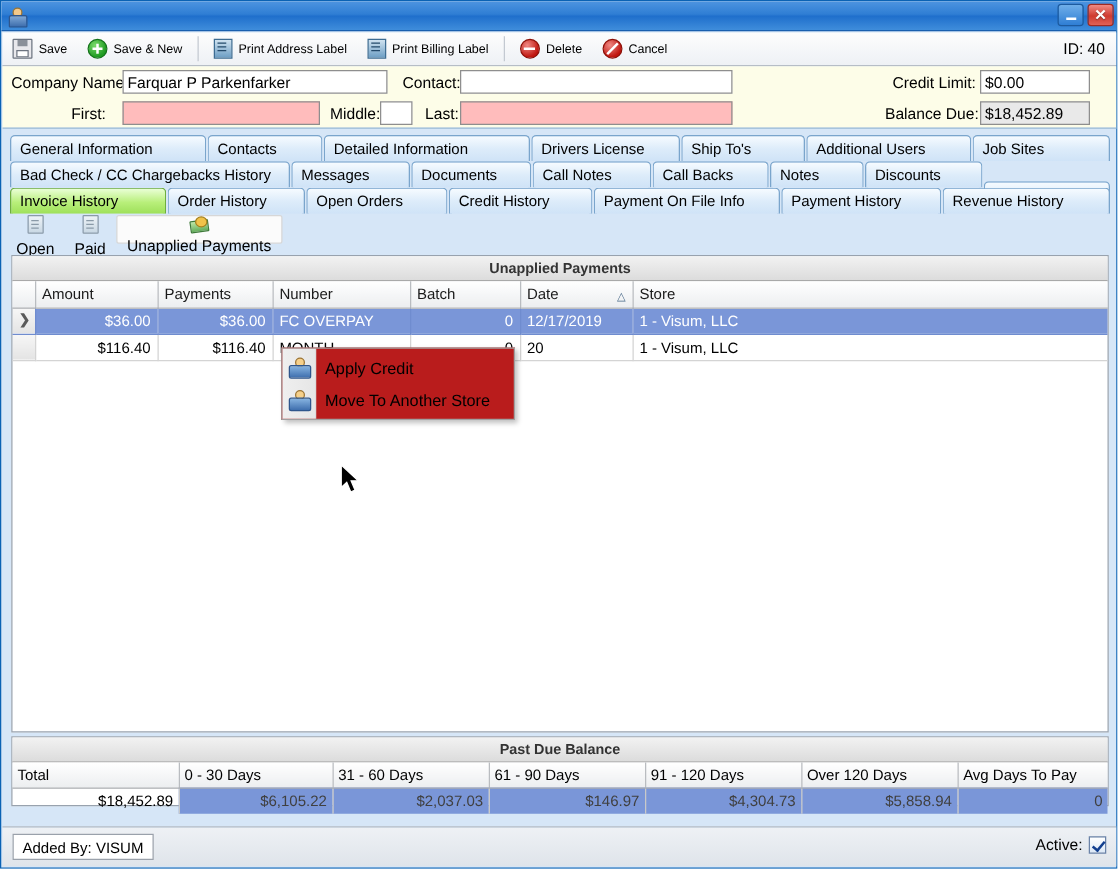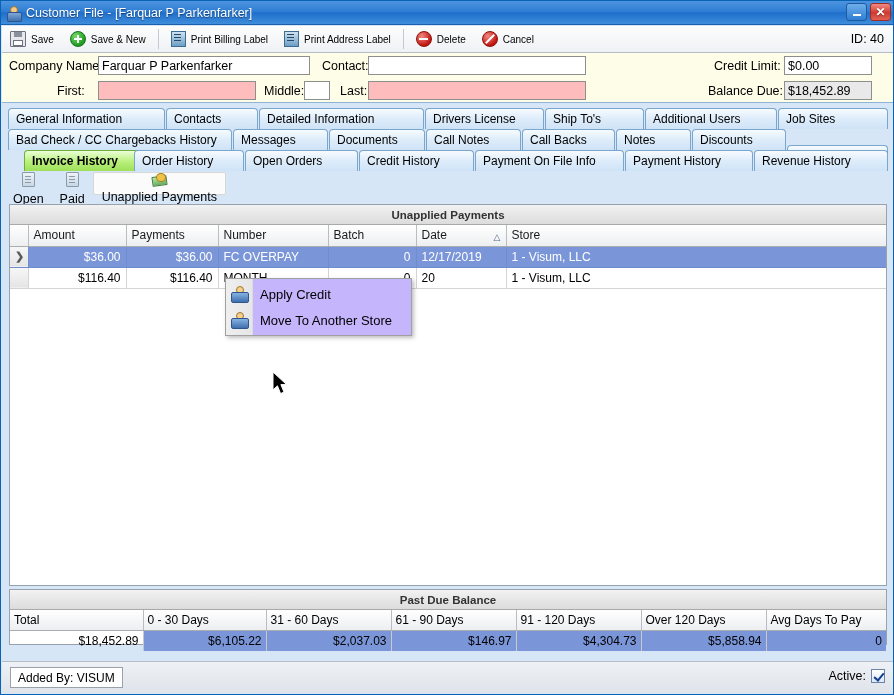--- a/index.html
+++ b/index.html
@@ -172,22 +172,21 @@
     background: linear-gradient(to bottom, #f6fbff 0%, #ddecfa 50%, #cfe3f7 100%);
     display: flex; align-items: center;
     padding: 0 7px;
     font-size: 12px;
     white-space: nowrap;
     cursor: default;
   }
   .tab.active {
     background: linear-gradient(to bottom, #eaffd6 0%, #b8ef7a 55%, #9ee05a 100%);
     border-color: #6fae3e;
-    font-weight: bold;
-    margin-left: 16px;
+    font-weight: normal;
   }
 
   
   .subbar {
     position: absolute;
     left: 4px; top: 170px;
     width: 886px; height: 25px;
     display: flex; align-items: center;
     box-sizing: border-box;
   }
@@ -272,26 +271,26 @@
     border-right: 1px solid #b9bcc0;
     border-bottom: 1px solid #a9acb0;
     font-weight: normal; text-align: left; padding: 0 4px;
     white-space: nowrap; box-sizing: border-box; font-size: 12px;
   }
   table.pdgrid td {
     height: 21px; padding: 0 4px; text-align: right;
     border-right: 1px solid #c9c9c9;
     white-space: nowrap; box-sizing: border-box; font-size: 12px;
   }
-  table.pdgrid td.hl { background: #7a96d8; color: #000000; }
+  table.pdgrid td.hl { background: #7a96d8; color: #404040; }
 
   
   .ctxmenu {
     position: absolute;
-    background: #c4b5fd;
+    background: #b91c1c;
     border: 1px solid #a0a0a0;
     box-shadow: 2px 2px 4px rgba(0,0,0,.25);
     padding: 2px 0;
     box-sizing: border-box;
     z-index: 60;
   }
   .ctxmenu::before {
     content: "";
     position: absolute; left: 0; top: 0; bottom: 0;
     width: 26px;
@@ -358,46 +357,45 @@
   
   .cursor { position: absolute; z-index: 90; pointer-events: none; }
 </style>
 </head>
 <body>
 
 <div id="app">
 
   <div class="titlebar">
     <span class="titlebar-icon ico-person"></span>
-    <span class="title-text">Customer File - [Farquar P Parkenfarker]</span>
     <div class="win-btns">
       <div class="win-btn win-min">
           <i></i>
         </div>
       <div class="win-btn win-close">✕</div>
     </div>
   </div>
 
   <div class="toolbar">
     <div class="tb-item">
       <span class="ico ico-save"></span>
       <span>Save</span>
     </div>
     <div class="tb-item">
       <span class="ico ico-plus"></span>
       <span>Save &amp; New</span>
     </div>
     <div class="tb-sep"></div>
     <div class="tb-item">
       <span class="ico ico-print"></span>
-      <span>Print Billing Label</span>
+      <span>Print Address Label</span>
     </div>
     <div class="tb-item">
       <span class="ico ico-print"></span>
-      <span>Print Address Label</span>
+      <span>Print Billing Label</span>
     </div>
     <div class="tb-sep"></div>
     <div class="tb-item">
       <span class="ico ico-del"></span>
       <span>Delete</span>
     </div>
     <div class="tb-item">
       <span class="ico ico-cancel"></span>
       <span>Cancel</span>
     </div>

